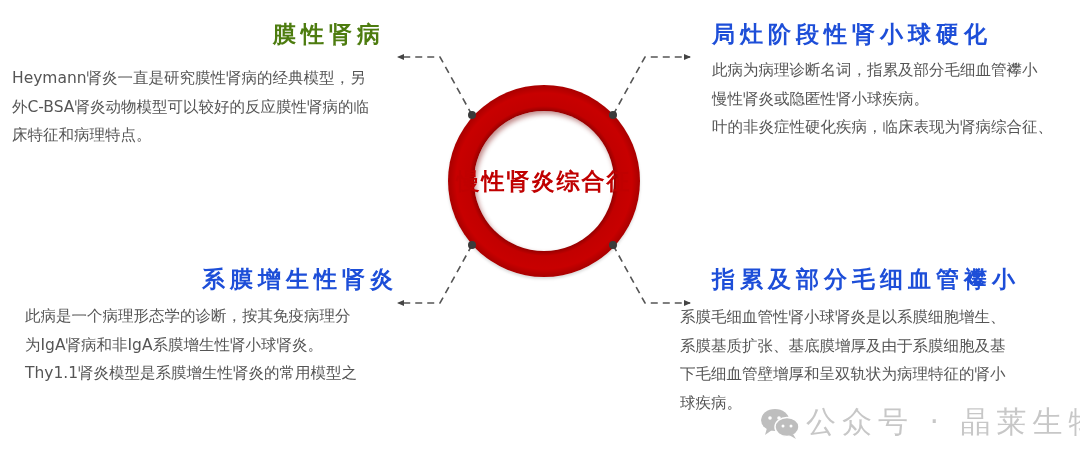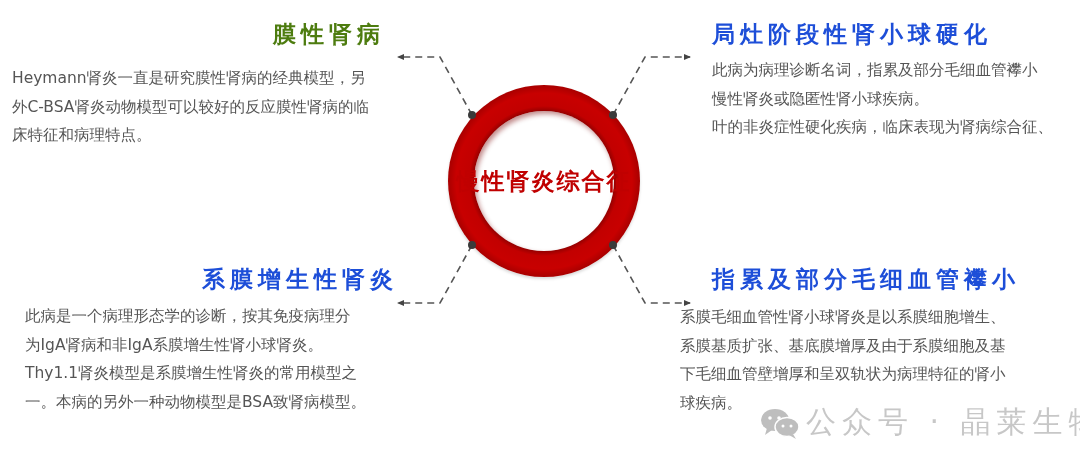--- a/index.html
+++ b/index.html
@@ -67,21 +67,20 @@
   <span class="line">此病为病理诊断名词，指累及部分毛细血管襻小</span>
   <span class="line">慢性肾炎或隐匿性肾小球疾病。</span>
   <span class="line">叶的非炎症性硬化疾病，临床表现为肾病综合征、</span>
 </div>
 
 <div class="title" style="left:190px; top:266px;margin-left:12px;">系膜增生性肾炎</div>
 <div class="body-text" style="left:25px; top:302px;">
   <span class="line">此病是一个病理形态学的诊断，按其免疫病理分</span>
   <span class="line">为IgA肾病和非IgA系膜增生性肾小球肾炎。</span>
   <span class="line">Thy1.1肾炎模型是系膜增生性肾炎的常用模型之</span>
-  <span class="line">一。本病的另外一种动物模型是BSA致肾病模型。</span>
 </div>
 
 <div class="title" style="left:712px; top:266px;">指累及部分毛细血管襻小</div>
 <div class="body-text" style="left:680px; top:303px;">
   <span class="line">系膜毛细血管性肾小球肾炎是以系膜细胞增生、</span>
   <span class="line">系膜基质扩张、基底膜增厚及由于系膜细胞及基</span>
   <span class="line">下毛细血管壁增厚和呈双轨状为病理特征的肾小</span>
   <span class="line">球疾病。</span>
 </div>
 

